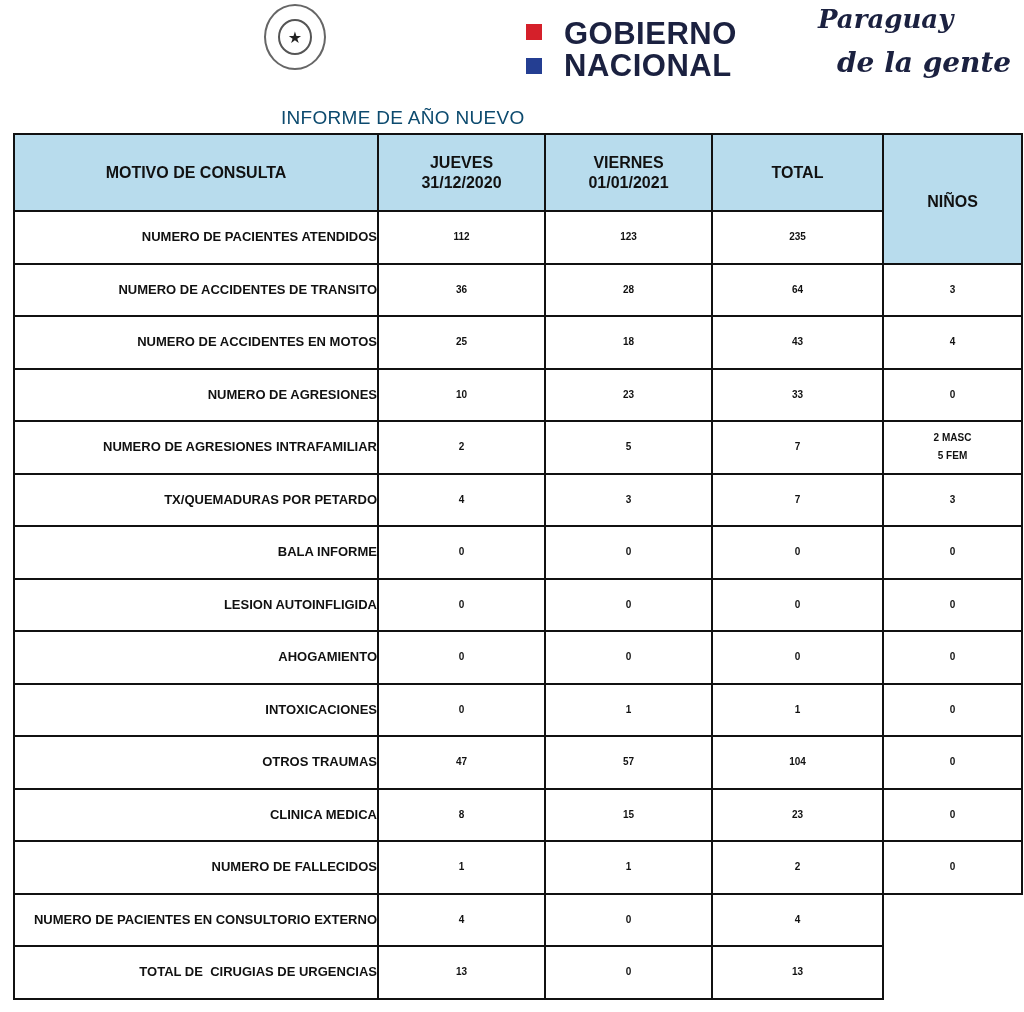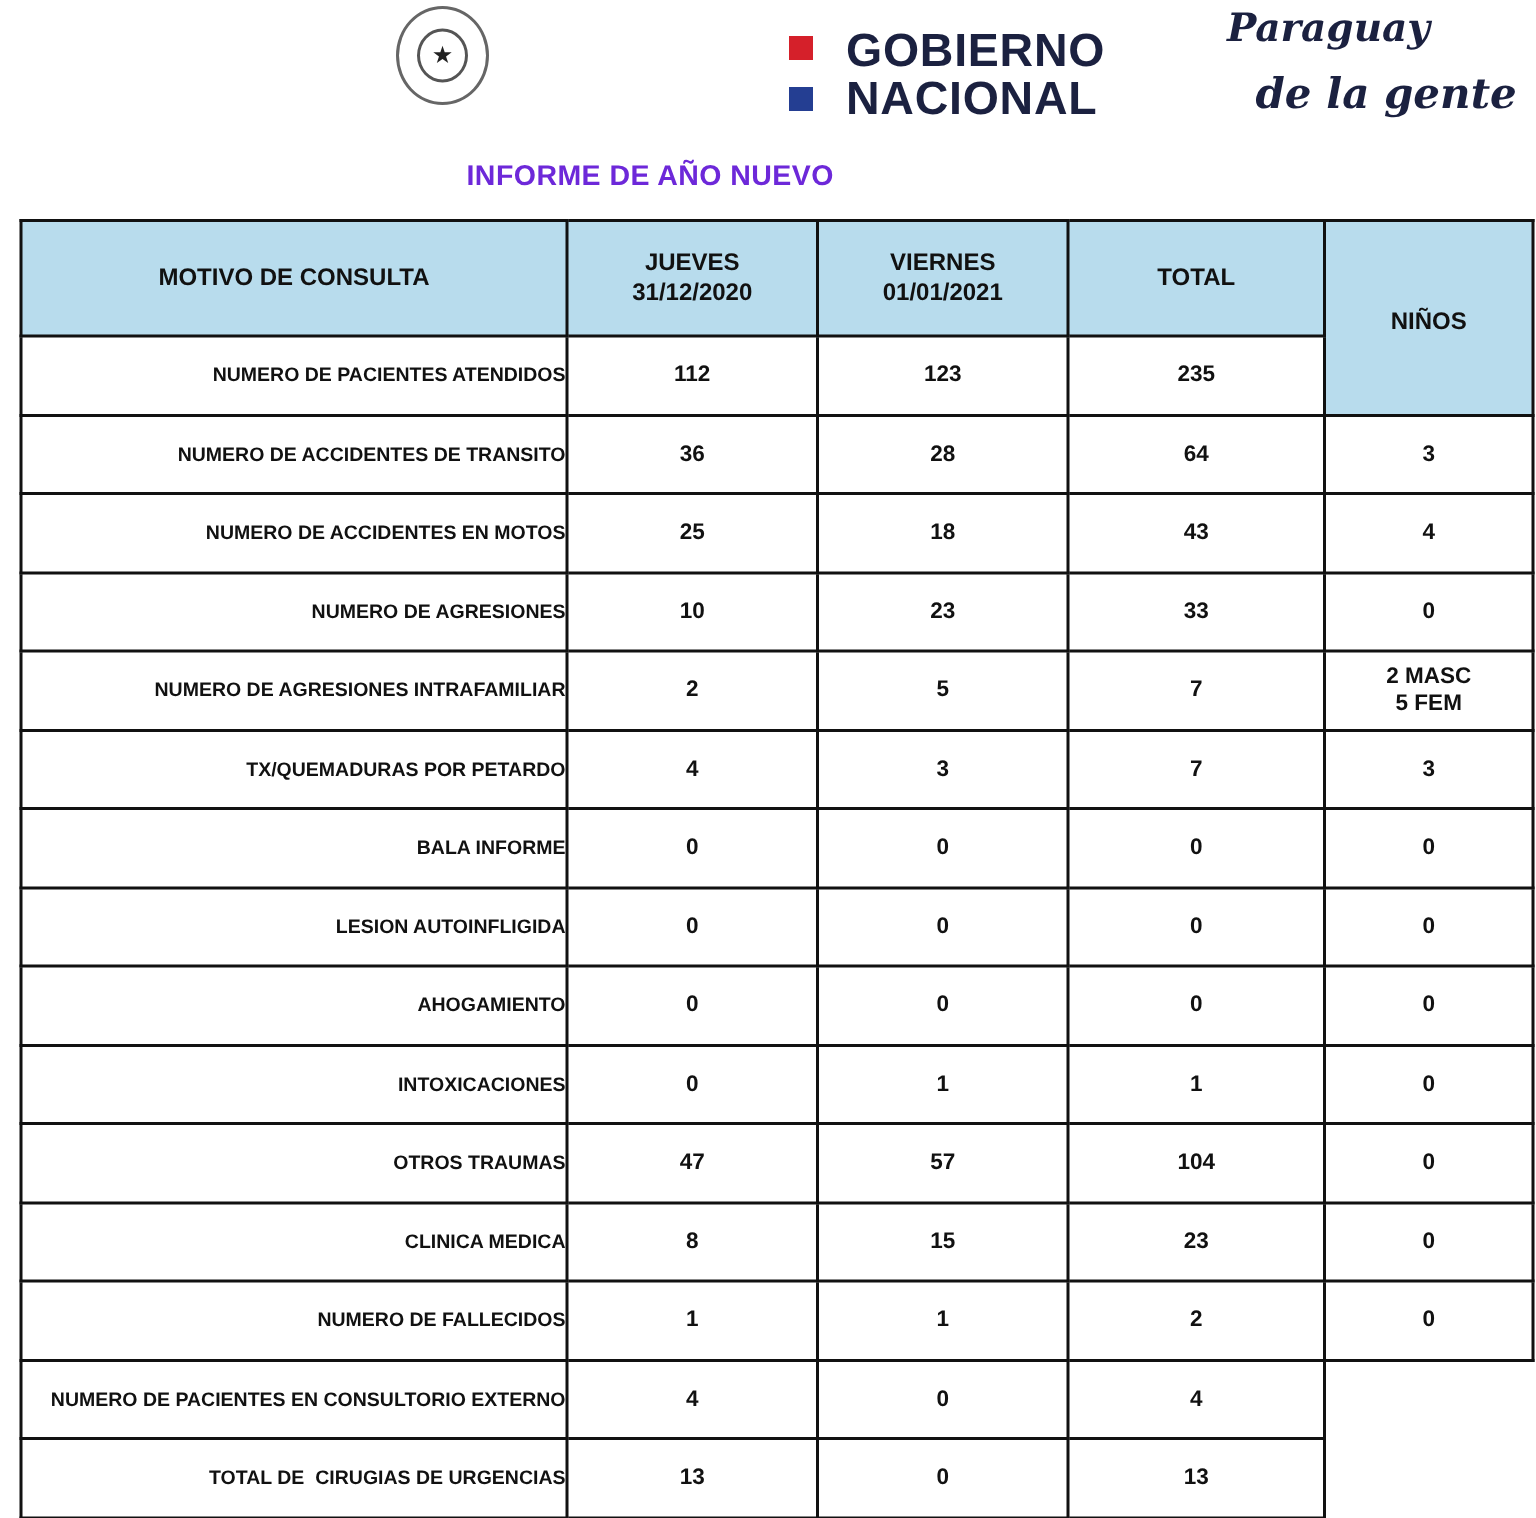--- a/index.html
+++ b/index.html
@@ -25,28 +25,28 @@
 
   .gob { position: absolute; left: 526px; top: 18px; }
   .gob .sq-red { position: absolute; left: 0; top: 6px; width: 16px; height: 16px; background: #d5202a; }
   .gob .sq-blue { position: absolute; left: 0; top: 40px; width: 16px; height: 16px; background: #243e92; }
   .gob .txt { position: absolute; left: 38px; top: 0; font-weight: bold; font-size: 31px; line-height: 32px; color: #1b2140; white-space: nowrap; letter-spacing: 0.5px; }
 
   .slogan { position: absolute; left: 792px; top: 2px; font-family: "DejaVu Serif", serif; font-style: italic; font-weight: bold; color: #1b2140; }
   .slogan .l1 { font-size: 26px; position: absolute; left: 0; top: 2px; white-space: nowrap; margin-left: 26px; }
   .slogan .l2 { font-size: 28px; position: absolute; left: 45px; top: 44px; white-space: nowrap; }
 
-  .report-title { position: absolute; left: 311px; top: 107px; font-size: 19px; font-weight: bold; color: #6d28d9; letter-spacing: 0.3px; }
+  .report-title { position: absolute; left: 281px; top: 107px; font-size: 19px; font-weight: normal; color: #0c4a6e; letter-spacing: 0.3px; }
 
   
-  table { position: absolute; left: 13px; top: 146px; border-collapse: collapse; table-layout: fixed; }
+  table { position: absolute; left: 13px; top: 133px; border-collapse: collapse; table-layout: fixed; }
   td, th { border: 2px solid #111; padding: 0; font-weight: bold; }
   th { background: #b8dced; font-size: 16px; text-align: center; vertical-align: middle; line-height: 20px; }
   td.label { font-size: 13px; text-align: right; padding-left: 3px; vertical-align: middle; line-height: 16px; }
-  td.num { font-size: 15px; text-align: center; vertical-align: middle; line-height: 18px; }
+  td.num { font-size: 10px; text-align: center; vertical-align: middle; line-height: 18px; }
   td.blank { border: none; background: #fff; }
   tr { height: 52.5px; }
   tr.hdr { height: 77px; }
 </style>
 </head>
 <body>
 
 <div class="logos">
 
   <div class="seal">

